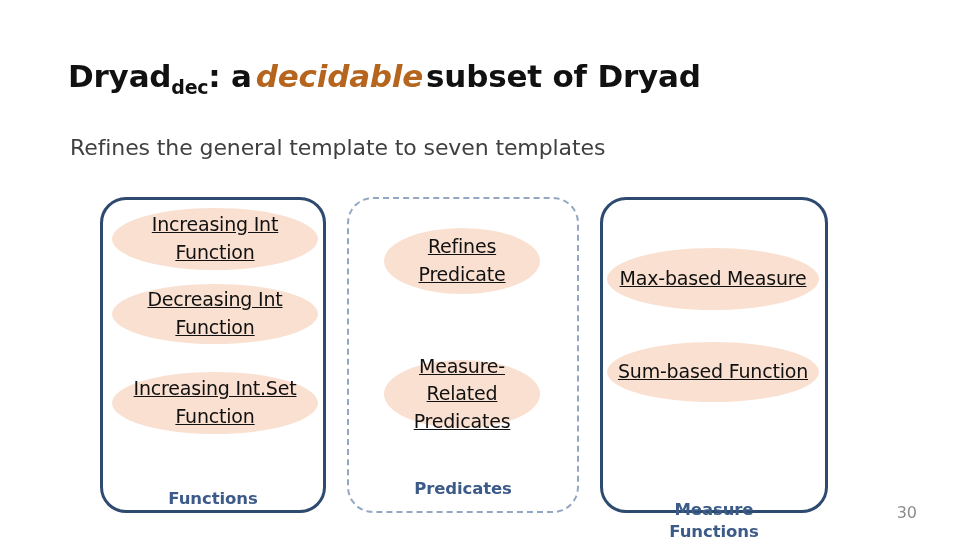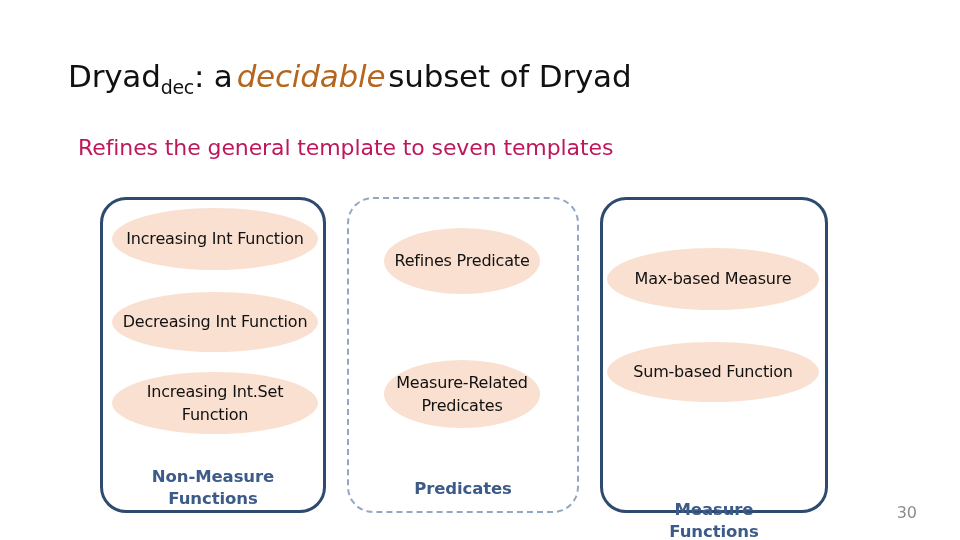--- a/index.html
+++ b/index.html
@@ -15,21 +15,21 @@
     font-family: "DejaVu Sans", "Liberation Sans", sans-serif;
   }
 
   
   #slide-title {
     position: absolute;
     left: 68px;
     top: 58px;
     width: 820px;
     font-size: 31px;
-    font-weight: 400;
+    font-weight: 700;
     color: #111111;
     letter-spacing: -0.2px;
     white-space: nowrap;
   }
   #slide-title .sub {
     font-size: 19px;
     vertical-align: baseline;
     position: relative;
     top: 7px;
     letter-spacing: -0.3px;
@@ -40,25 +40,24 @@
     padding-left: 4px;
     padding-right: 3px;
   }
 
   
   #slide-subtitle {
     position: absolute;
     left: 70px;
     top: 135px;
     font-size: 22px;
-    color: #be185d;
+    color: #404040;
     font-weight: 400;
     letter-spacing: -0.1px;
     white-space: nowrap;
-    margin-left: 8px;
   }
 
   
   .group-box {
     position: absolute;
     box-sizing: border-box;
     border-radius: 26px;
     background: transparent;
   }
   .group-box.solid {
@@ -75,28 +74,29 @@
   
   .ellipse {
     position: absolute;
     border-radius: 50%;
     background: #FAE0D0;
     display: flex;
     align-items: center;
     justify-content: center;
     text-align: center;
     color: #111111;
-    font-size: 16px;
+    font-size: 19px;
     line-height: 1.45;
     letter-spacing: -0.2px;
+    text-decoration: underline;
   }
 
   
   #ellipse-increasing-int   { left: 112px; top: 208px; width: 206px; height: 62px; }
-  #ellipse-decreasing-int   { left: 112px; top: 292px; width: 206px; height: 60px; }
+  #ellipse-decreasing-int   { left: 112px; top: 284px; width: 206px; height: 60px; }
   #ellipse-increasing-intset{ left: 112px; top: 372px; width: 206px; height: 62px; }
 
   
   #ellipse-general-predicate { left: 384px; top: 228px; width: 156px; height: 66px; }
   #ellipse-measure-related   { left: 384px; top: 360px; width: 156px; height: 68px; }
 
   
   #ellipse-max-based { left: 607px; top: 248px; width: 212px; height: 62px; }
   #ellipse-sum-based { left: 607px; top: 342px; width: 212px; height: 60px; text-align: center; }
 
@@ -149,21 +149,21 @@
     <span>Measure-Related</span><br>
     <span>Predicates</span>
   </div>
 </div>
 
 <div class="ellipse" id="ellipse-max-based">Max-based Measure</div>
 
 <div class="ellipse" id="ellipse-sum-based">Sum-based Function</div>
 
 <div class="group-caption" id="caption-non-measure">
-  <span>Non-Measure</span><br>
+  <br>
   <span>Functions</span>
 </div>
 
 <div class="group-caption" id="caption-predicates">
   <span>Predicates</span>
 </div>
 
 <div class="group-caption" id="caption-measure">
   <span>Measure</span><br>
   <span>Functions</span>

